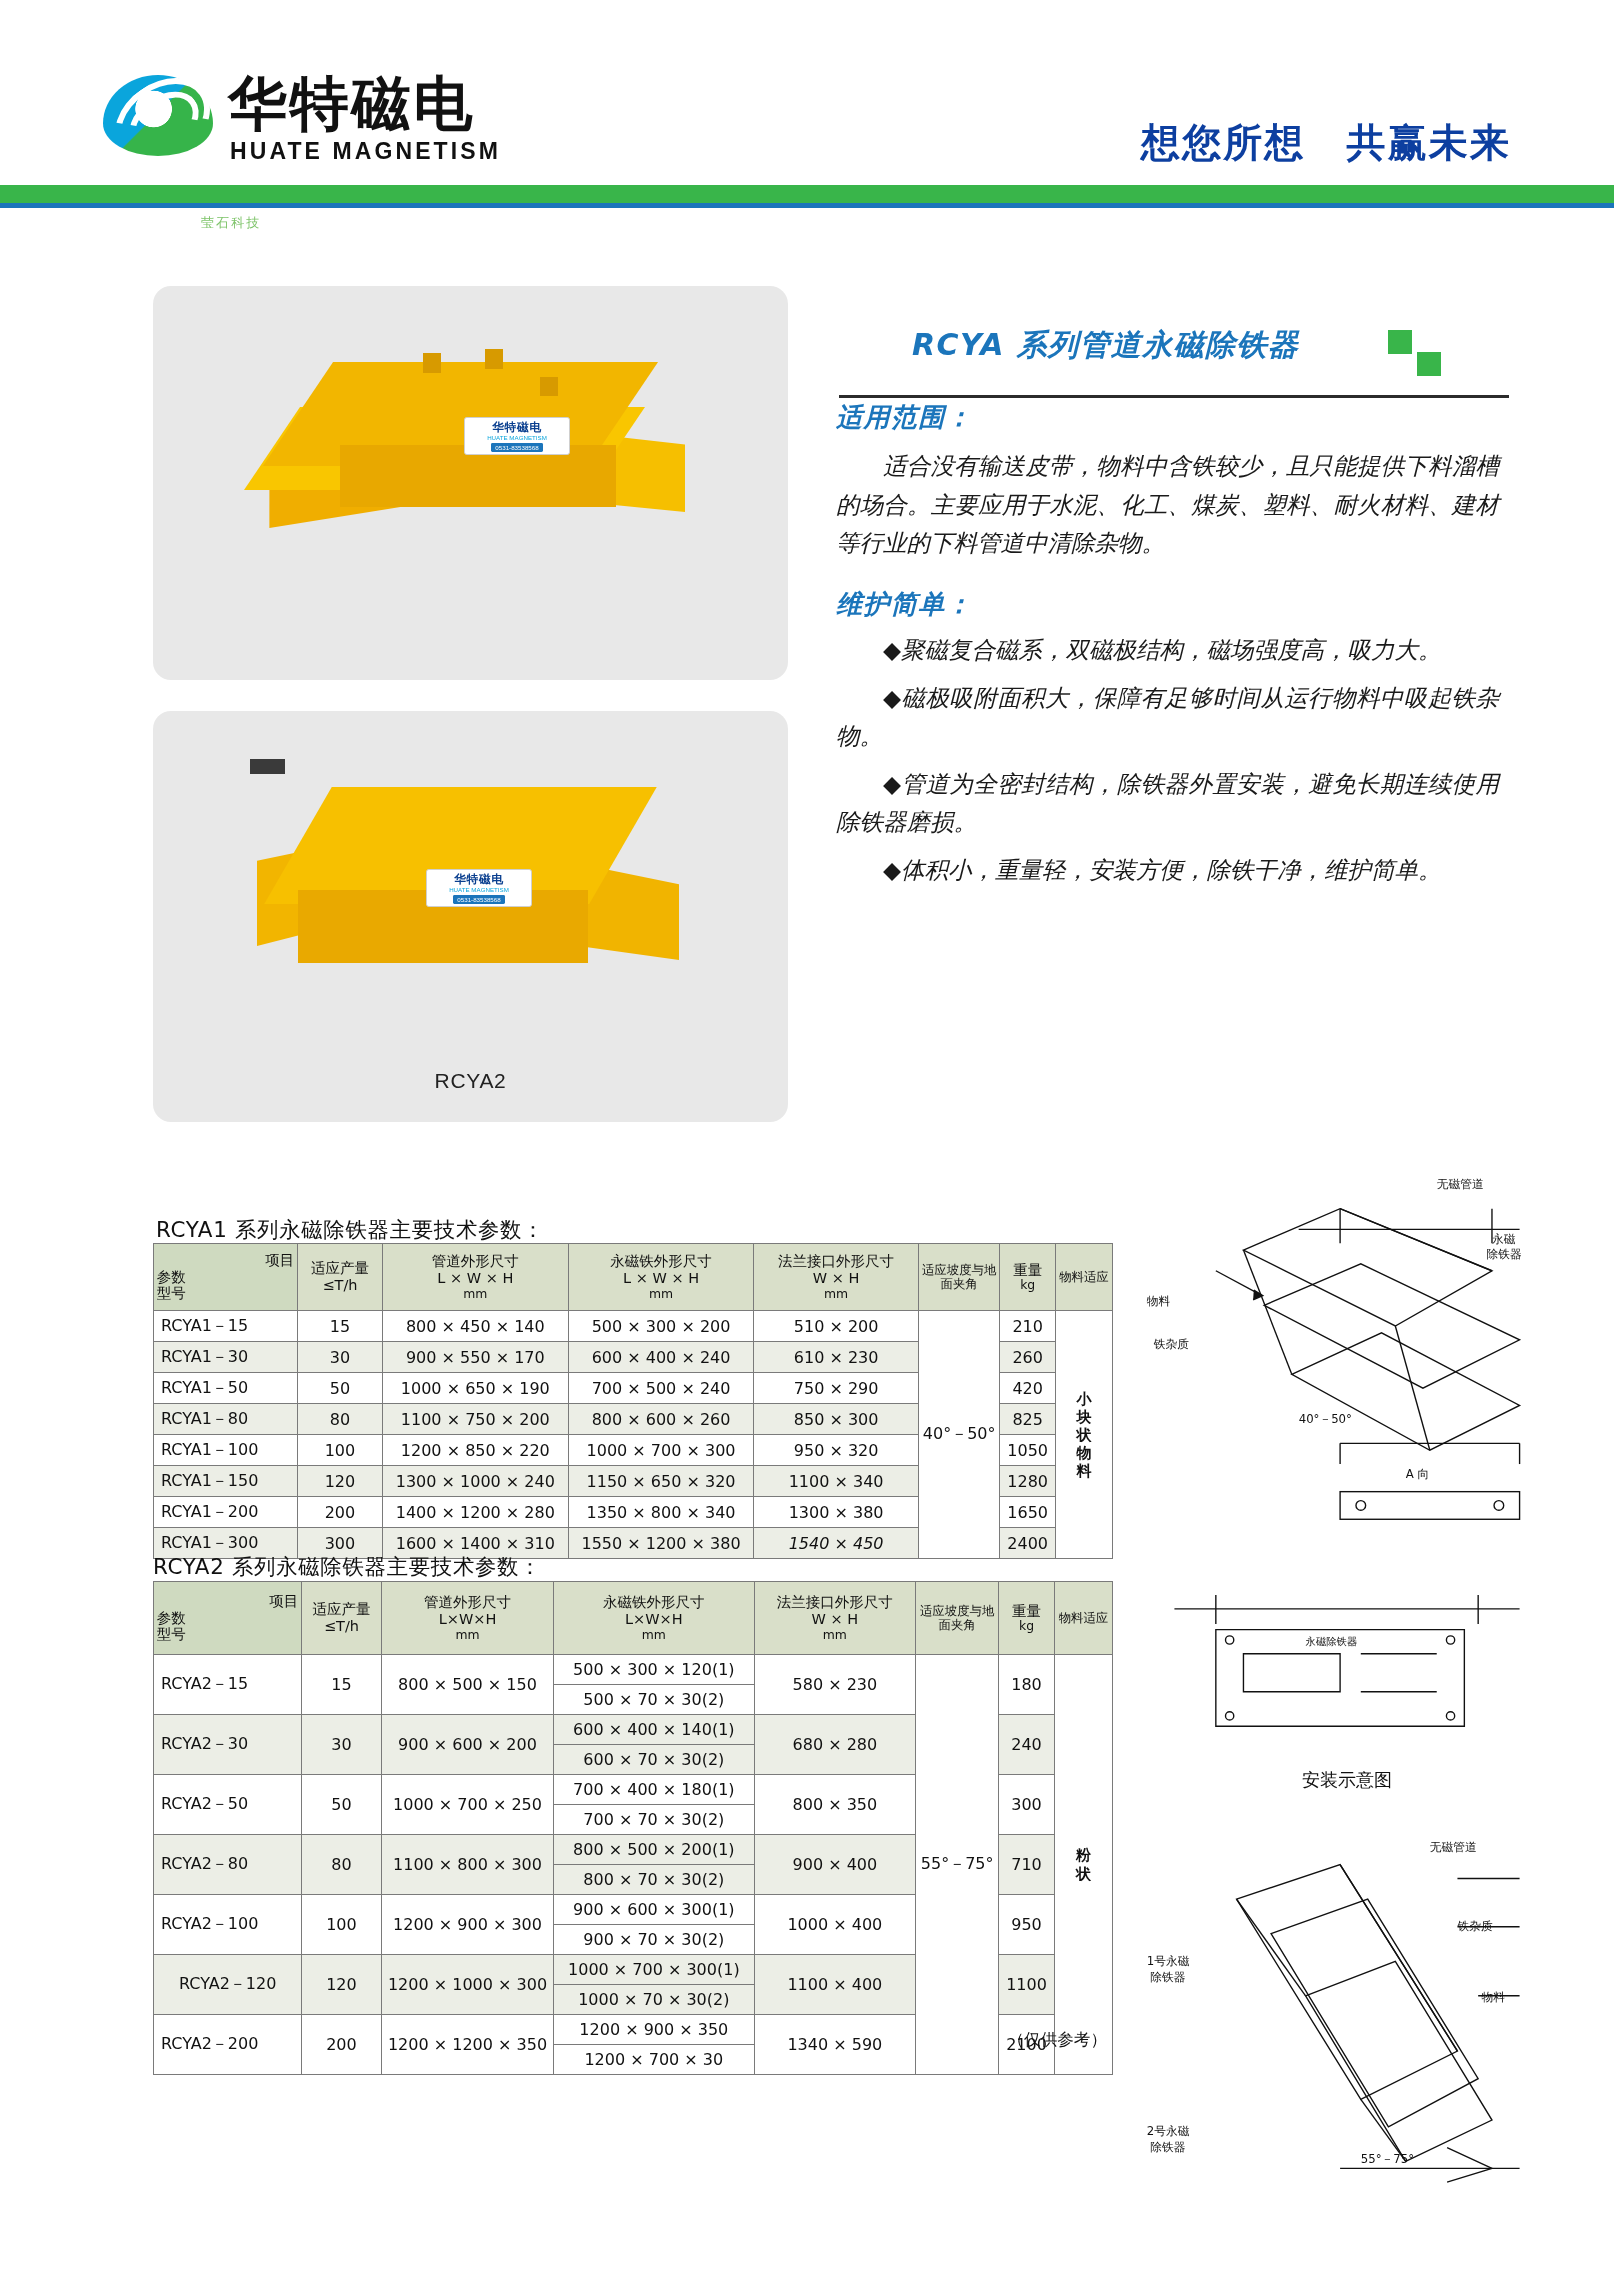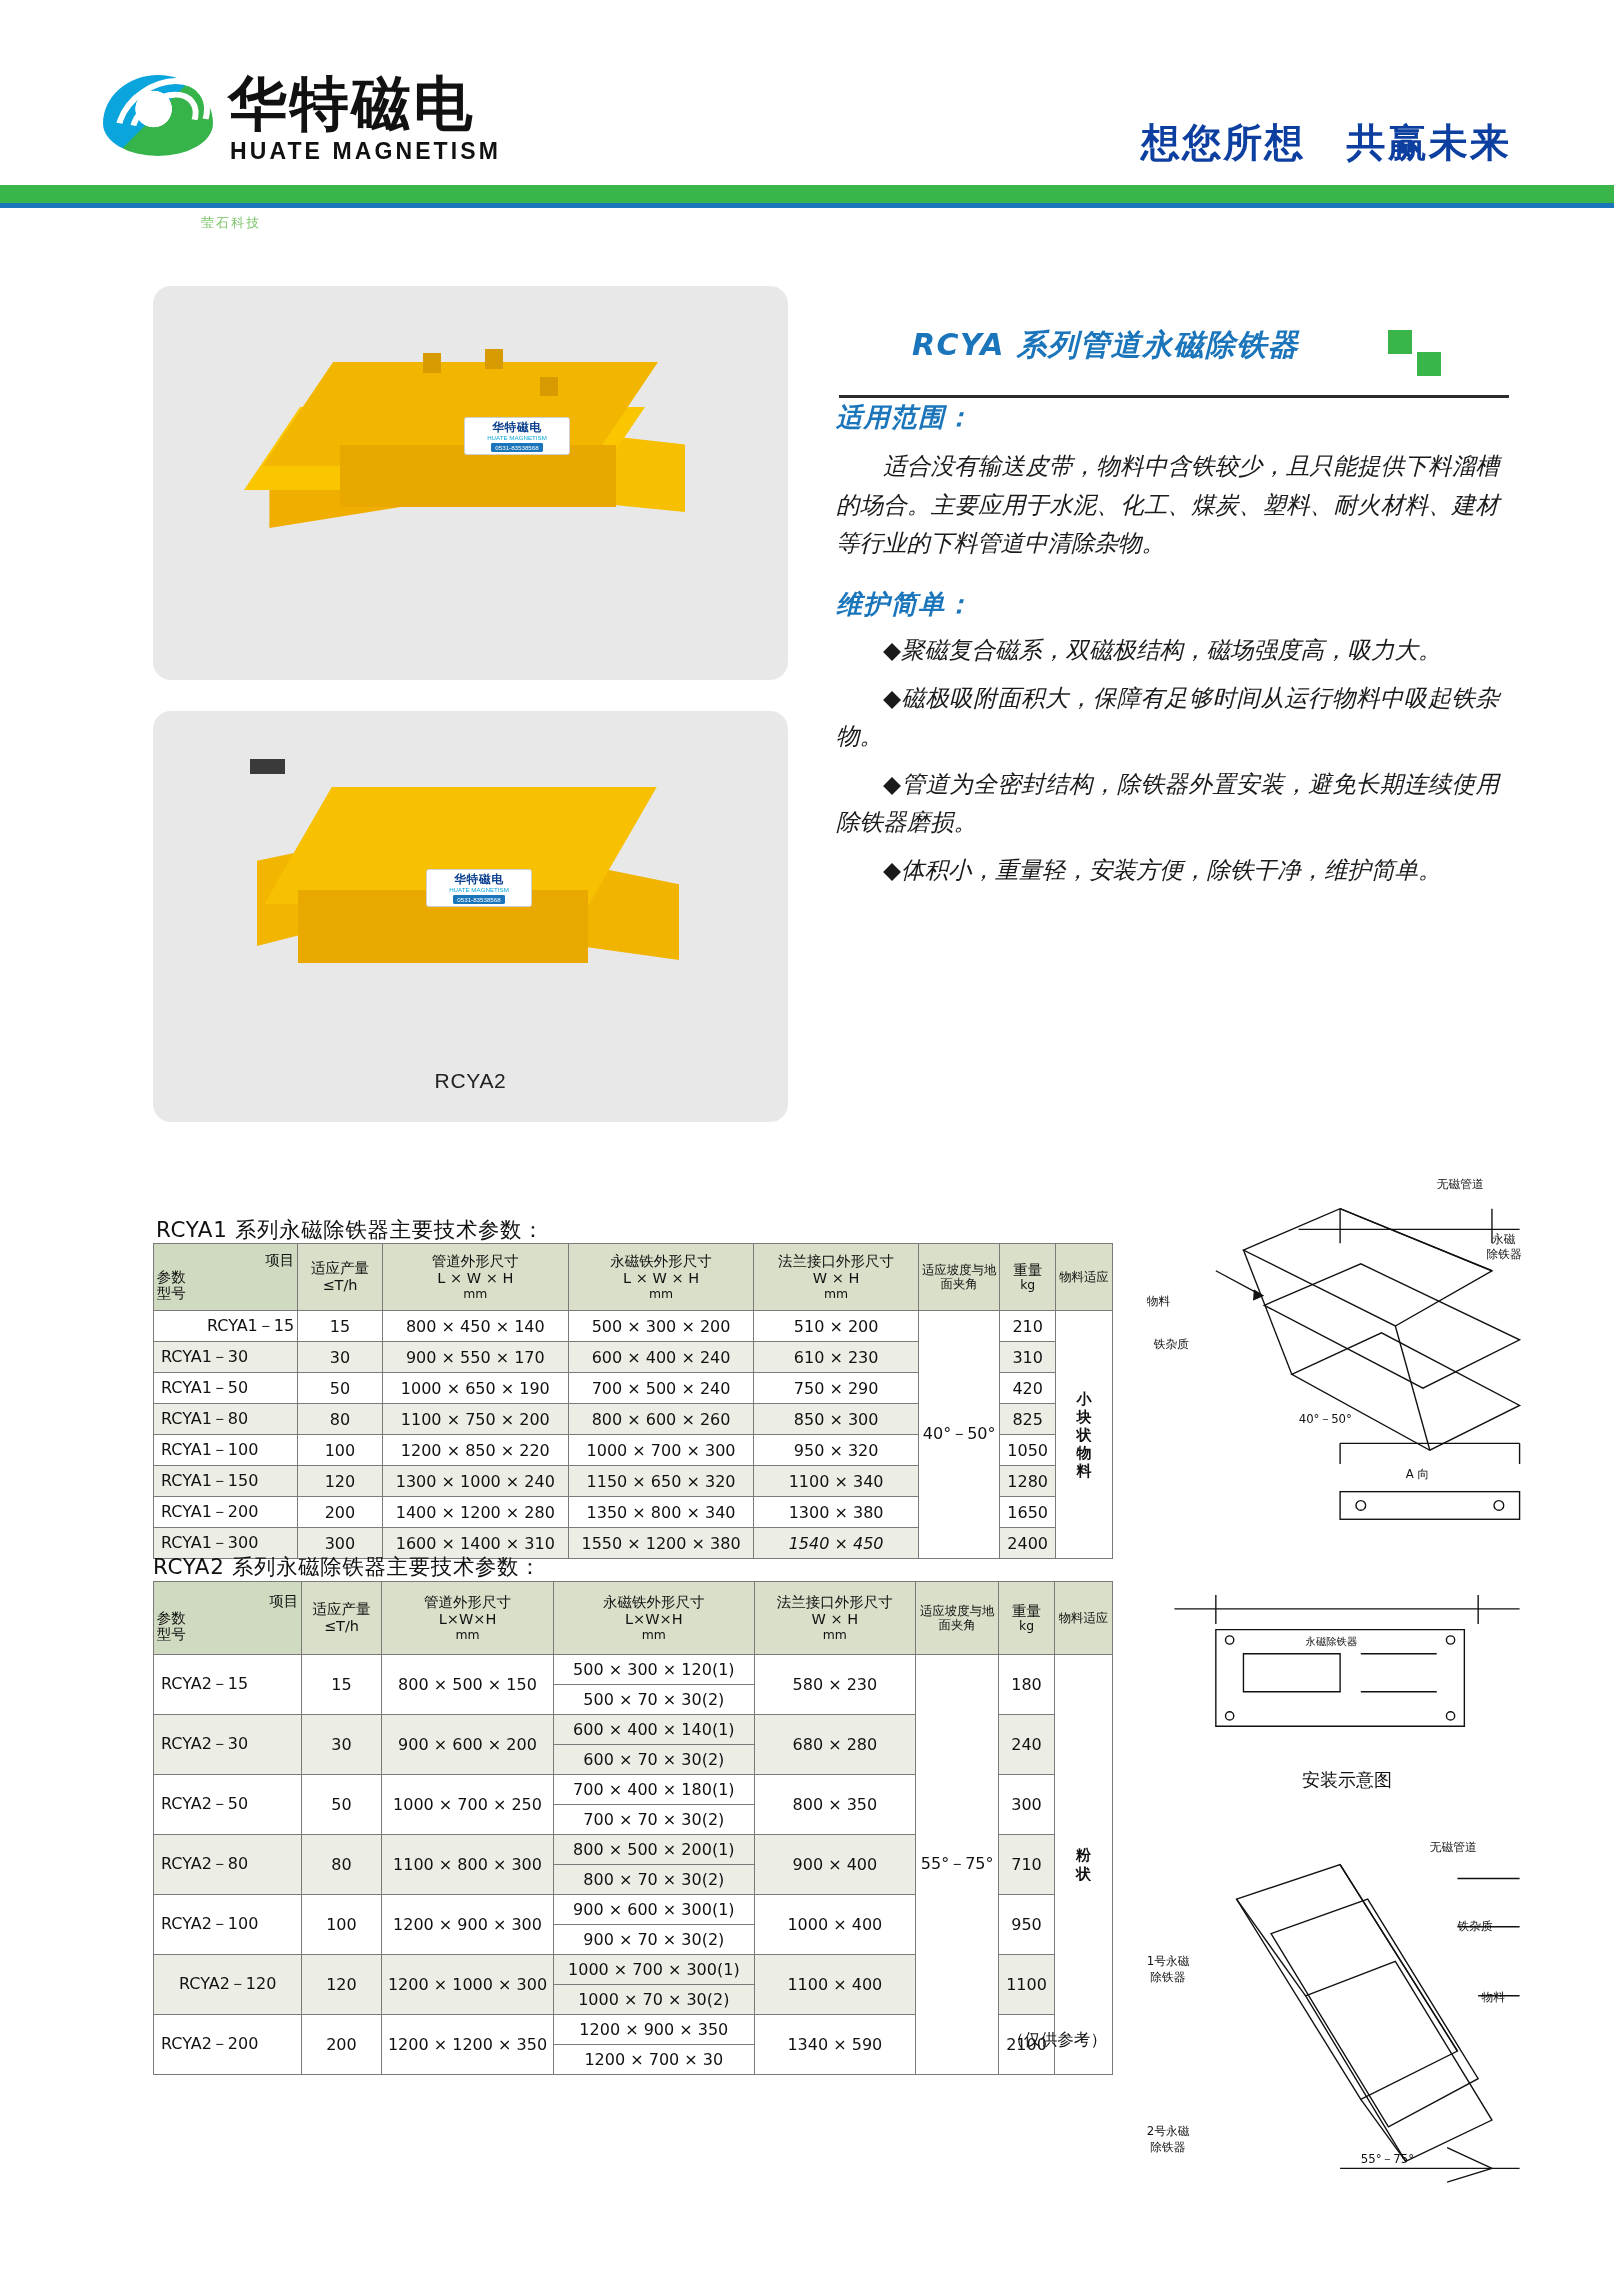--- a/index.html
+++ b/index.html
@@ -266,40 +266,40 @@
       <th style="width:81px;" class="small">适应坡度与地面夹角</th>
       <th style="width:50px;">
         <div>重量</div>
         <div class="small">kg</div>
       </th>
       <th style="width:55px;" class="small">物料适应</th>
     </tr>
   </thead>
   <tbody id="tbl1-body">
       <tr>
-        <td style="height: 30px; text-align: right; padding-left: 7px;">RCYA1－15</td>
+        <td style="height: 30px; text-align: left; padding-left: 7px;">RCYA1－15</td>
         <td style="height: 30px;">15</td>
         <td style="height: 30px;">800 × 450 × 140</td>
         <td style="height: 30px;">500 × 300 × 200</td>
         <td style="height: 30px;">510 × 200</td>
         <td rowspan="8">40°－50°</td>
         <td>210</td>
         <td rowspan="8" style="font-weight: bold; font-size: 15px; line-height: 1.2; width: 55px; white-space: pre-line;">小
 块
 状
 物
 料</td>
       </tr>
       <tr class="row-alt">
         <td style="height: 30px; text-align: left; padding-left: 7px;">RCYA1－30</td>
         <td style="height: 30px;">30</td>
         <td style="height: 30px;">900 × 550 × 170</td>
         <td style="height: 30px;">600 × 400 × 240</td>
         <td style="height: 30px;">610 × 230</td>
-        <td>310</td>
+        <td>260</td>
       </tr>
       <tr>
         <td style="height: 30px; text-align: left; padding-left: 7px;">RCYA1－50</td>
         <td style="height: 30px;">50</td>
         <td style="height: 30px;">1000 × 650 × 190</td>
         <td style="height: 30px;">700 × 500 × 240</td>
         <td style="height: 30px;">750 × 290</td>
         <td>420</td>
       </tr>
       <tr class="row-alt">

